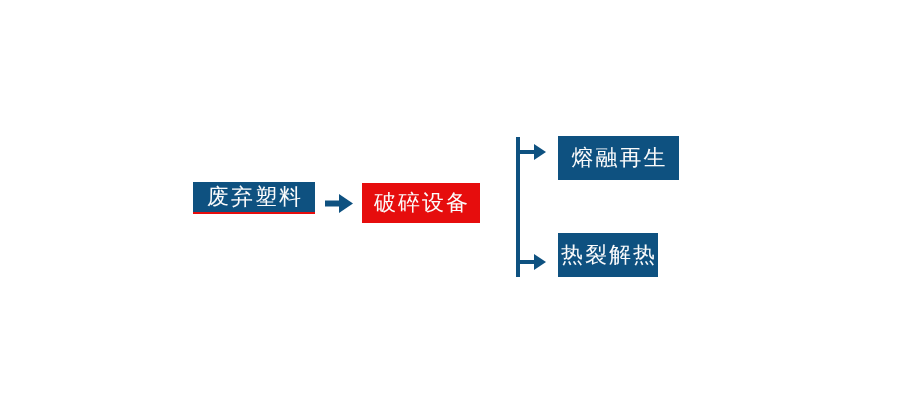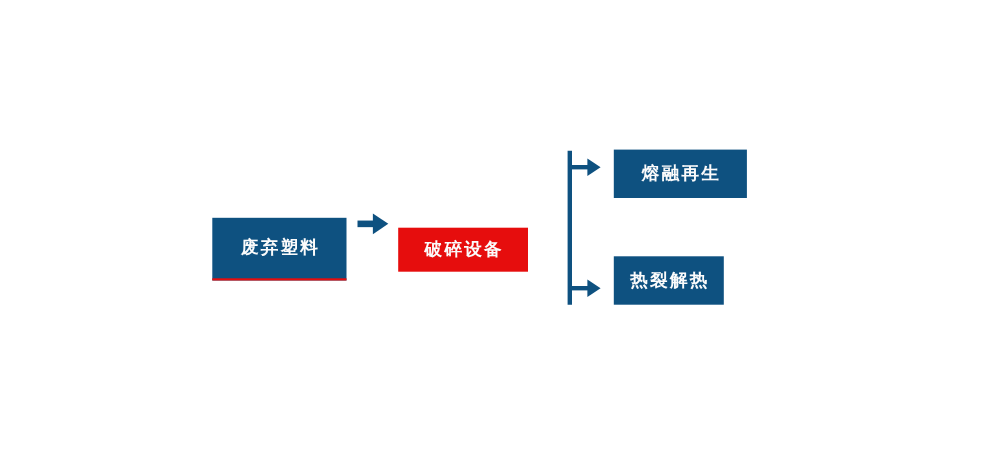--- a/index.html
+++ b/index.html
@@ -24,46 +24,45 @@
     width: 900px;
     height: 411px;
     background: var(--page-bg);
   }
   .node {
     position: absolute;
     display: flex;
     align-items: center;
     justify-content: center;
     color: var(--node-text);
-    font-size: 16px;
-    font-weight: 700;
+    font-size: 22px;
+    font-weight: 400;
     letter-spacing: 2px;
     text-indent: 2px;
     box-sizing: border-box;
     white-space: nowrap;
   }
   .node--blue {
     background: var(--primary-blue);
   }
   .node--red {
     background: var(--accent-red);
   }
   #node-waste-plastic {
     left: 193px;
-    top: 198px;
+    top: 182px;
     width: 122px;
-    height: 57px;
+    height: 32px;
     border-bottom: 2px solid var(--accent-red);
   }
   #node-crushing-equipment {
     left: 362px;
     top: 183px;
     width: 118px;
     height: 40px;
-    margin-top: 24px;
   }
   #node-melt-regeneration {
     left: 558px;
     top: 136px;
     width: 121px;
     height: 44px;
   }
   #node-pyrolysis {
     left: 558px;
     top: 233px;

